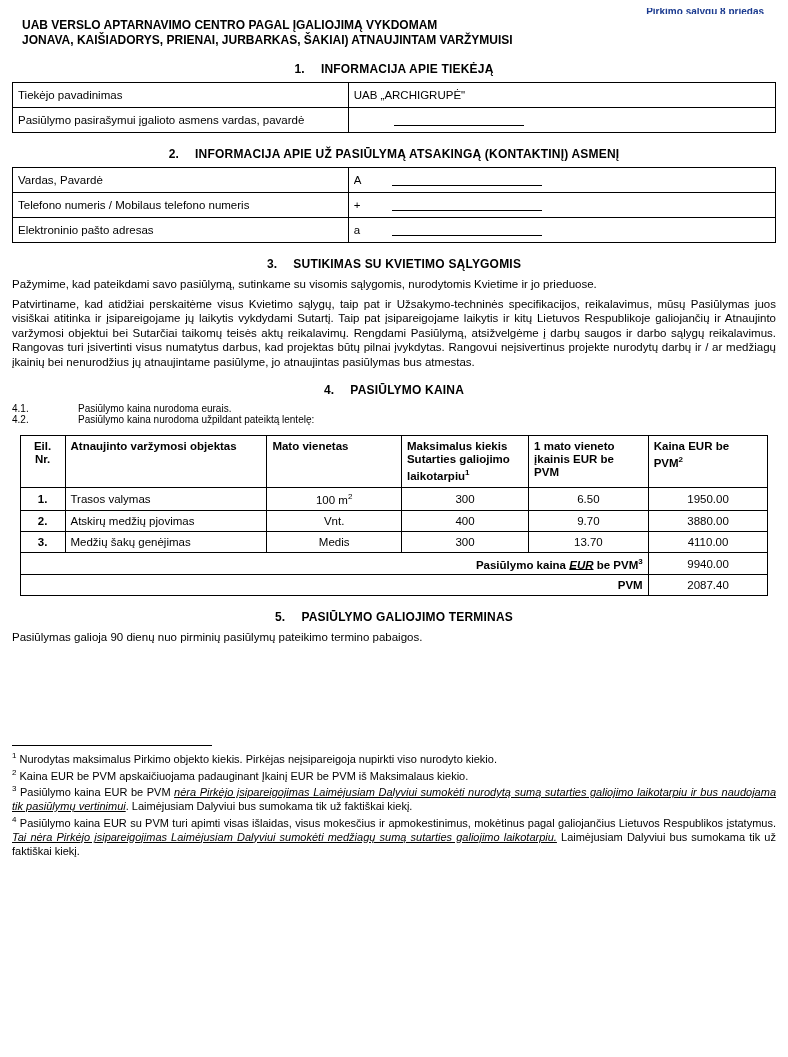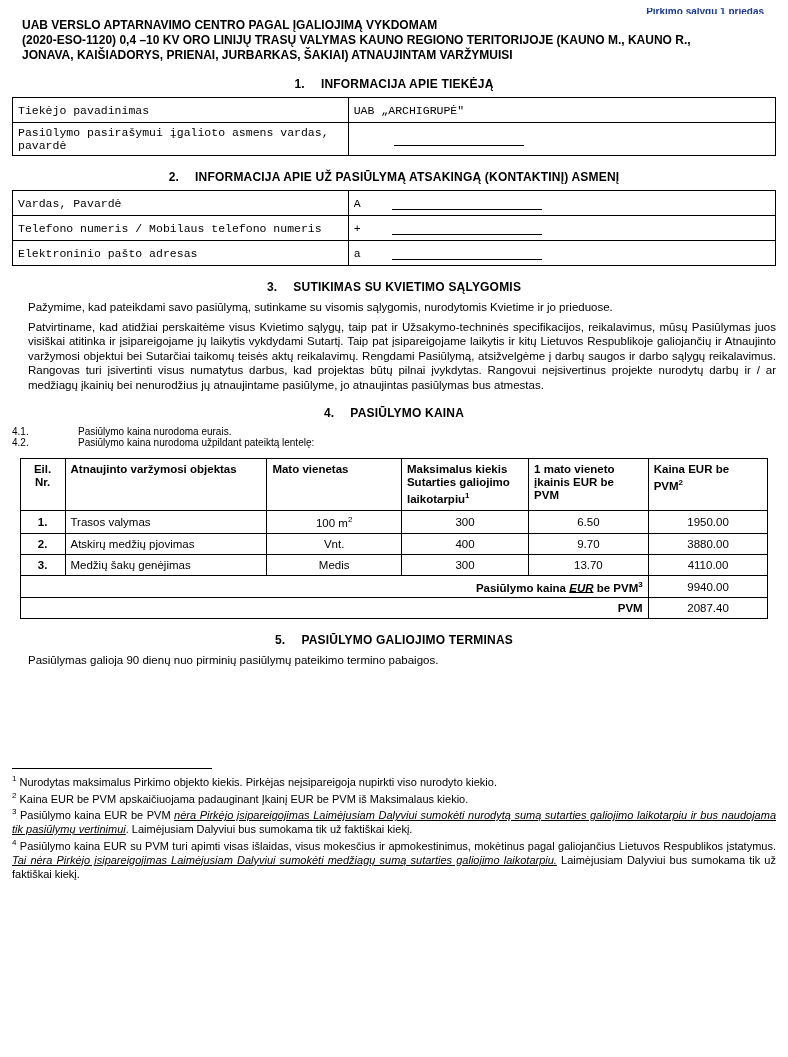--- a/index.html
+++ b/index.html
@@ -44,21 +44,20 @@
     margin: 14px 0 6px 0;
     letter-spacing: 0.2px;
   }
   .section-head .num {
     margin-right: 16px;
   }
   table.box {
     width: 100%;
     border-collapse: collapse;
     table-layout: fixed;
-    font-family: Liberation Mono, monospace;
   }
   table.box td {
     border: 1px solid #000;
     padding: 3px 5px;
     font-size: 11.5px;
     vertical-align: middle;
     height: 18px;
   }
   .underline-cell {
     position: relative;
@@ -80,21 +79,21 @@
     margin-left: 30px;
   }
   .masked {
     display: inline-block;
     width: 8px;
     overflow: hidden;
     white-space: nowrap;
     vertical-align: bottom;
   }
   p.body-text {
-    margin: 5px 0 0 16px;
+    margin: 5px 0 0 0;
     text-align: justify;
     line-height: 14.5px;
     font-size: 11.5px;
   }
   .numbered {
     display: flex;
     margin-top: 0;
     font-size: 10px;
     gap: 32px;
   }
@@ -167,25 +166,24 @@
   }
   .spacer {
     height: 90px;
   }
 </style>
 </head>
 <body>
 
 <div class="page">
 
-  <div class="topstrip">Pirkimo sąlygų 1 priedas</div>
+  <div class="topstrip">Pirkimo sąlygų 8 priedas</div>
 
   <div class="doc-title">
     <div>UAB VERSLO APTARNAVIMO CENTRO PAGAL ĮGALIOJIMĄ VYKDOMAM</div>
-    <div>(2020-ESO-1120) 0,4 –10 KV ORO LINIJŲ TRASŲ VALYMAS KAUNO REGIONO TERITORIJOJE (KAUNO M., KAUNO R.,</div>
     <div>JONAVA, KAIŠIADORYS, PRIENAI, JURBARKAS, ŠAKIAI) ATNAUJINTAM VARŽYMUISI</div>
   </div>
 
   <div class="section-head">
     <span class="num">1.</span><span>INFORMACIJA APIE TIEKĖJĄ</span>
   </div>
 
   <table class="box">
     <colgroup>
         <col style="width:44%">

